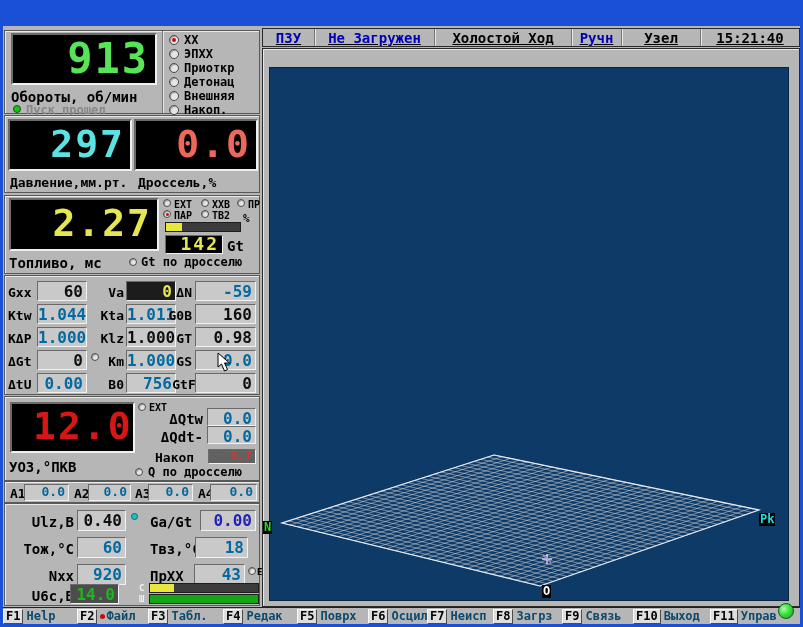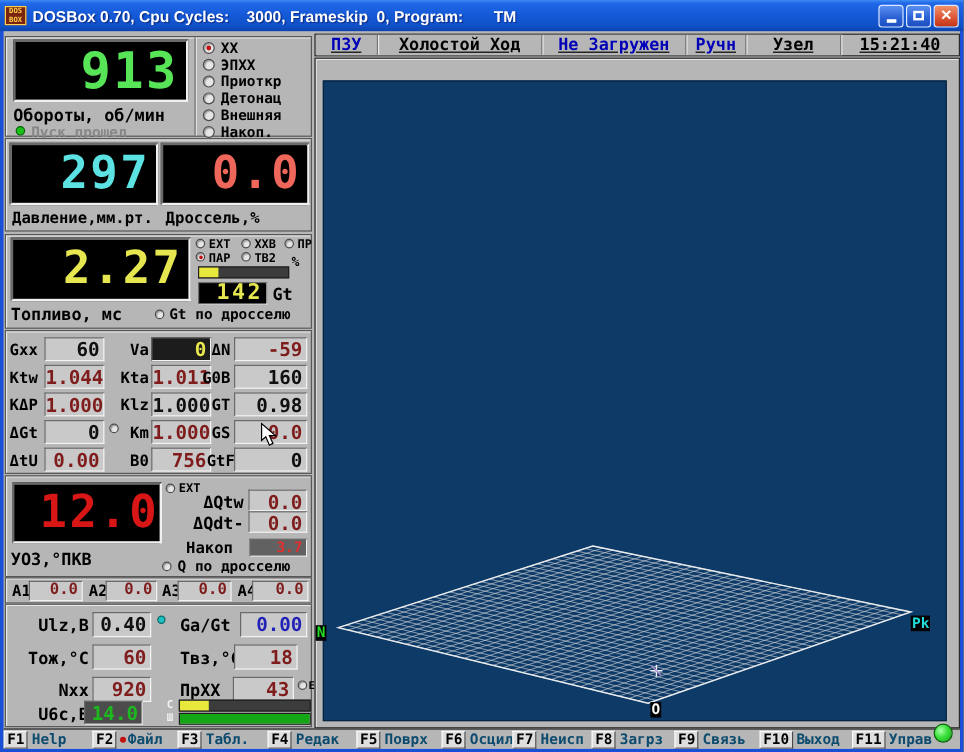--- a/index.html
+++ b/index.html
@@ -24,21 +24,21 @@
   .screen{position:absolute;left:3px;top:26px;width:797px;height:598px;background:#b6b6b6;overflow:hidden;}
   .abs{position:absolute;}
   .panel{position:absolute;left:1px;width:256px;background:#b6b6b6;border:1px solid #585858;
          box-shadow:inset 1px 1px 0 #e9e9e9;}
   .well{position:absolute;background:#000;border:2px solid;border-color:#6a6a6a #f0f0f0 #f0f0f0 #6a6a6a;}
   .dg{font-family:"DejaVu Sans Mono",monospace;font-weight:bold;text-align:right;
       letter-spacing:2px;white-space:pre;}
   .lb{font:bold 13px "DejaVu Sans Mono",monospace;color:#000;white-space:pre;}
   .vbox{position:absolute;background:#c9c9c9;border:1px solid;border-color:#6a6a6a #f2f2f2 #f2f2f2 #6a6a6a;
         font:bold 16px/19px "DejaVu Sans Mono",monospace;text-align:right;padding-right:3px;color:#101010;}
-  .off{color:#7f1d1d;}
+  .off{color:#0369a1;}
   .hl{background:#1c1c1c;color:#e8e84e;}
   .nak{background:#616161;color:#e23030;font:bold 12px/13px "DejaVu Sans Mono",monospace;}
   .grn{background:#4c4c4c;color:#1db81d;}
   .blu{color:#2222b8;}
   .radio{position:absolute;width:10px;height:10px;border-radius:50%;background:#e6e6e6;
          border:1px solid #4a4a4a;box-shadow:inset 1px 1px 1px #9a9a9a;}
   .radio.sel::after{content:"";position:absolute;left:2px;top:2px;width:4px;height:4px;
          border-radius:50%;background:#c01010;}
   .radio.sm{width:8px;height:8px;}
   .radio.sm.sel::after{left:1.5px;top:1.5px;width:3px;height:3px;}
@@ -68,41 +68,27 @@
   .bar{position:absolute;height:10px;background:#3c3c3c;border:1px solid #1e1e1e;}
   .bar>i{display:block;height:100%;}
   .tinylb{position:absolute;font:bold 9px/10px "DejaVu Sans Mono",monospace;color:#f2f2f2;}
   .flag-lb{font:bold 10px/11px "DejaVu Sans Mono",monospace;color:#000;position:absolute;white-space:pre;}
 </style>
 </head>
 <body>
 
 <div class="win">
 
-  <div class="titlebar">
-    <div class="appicon">
-      <span>DOS</span><br>
-      <span>BOX</span>
-    </div>
-    <div class="title-text">DOSBox 0.70, Cpu Cycles:    3000, Frameskip  0, Program:       TM</div>
-    <div class="winbtn btn-min">
-        <span class="glyph-min"></span>
-      </div>
-    <div class="winbtn btn-max">
-        <span class="glyph-max"></span>
-      </div>
-    <div class="winbtn btn-close"><span>✕</span></div>
-  </div>
 
   <div class="screen">
 
     <div class="menu">
       <div class="mi blue" style="flex:0 0 52px">ПЗУ</div>
+      <div class="mi blue" style="flex:0 0 120px">Не Загружен</div>
       <div class="mi" style="flex:0 0 137px">Холостой Ход</div>
-      <div class="mi blue" style="flex:0 0 120px">Не Загружен</div>
       <div class="mi blue" style="flex:0 0 50px">Ручн</div>
       <div class="mi" style="flex:0 0 79px">Узел</div>
       <div class="mi" style="flex:1 1 auto">15:21:40</div>
     </div>
 
     <div class="panel" style="top:4px;height:84px;">
       <div class="well" style="left:6px;top:2px;width:146px;height:52px;">
         <div class="dg" style="font-size:42px;line-height:48px;color:#57e457;padding-right:6px;">913</div>
       </div>
       <div class="lb abs" style="left:6px;top:58px;font-size:14px;">Обороты, об/мин</div>

